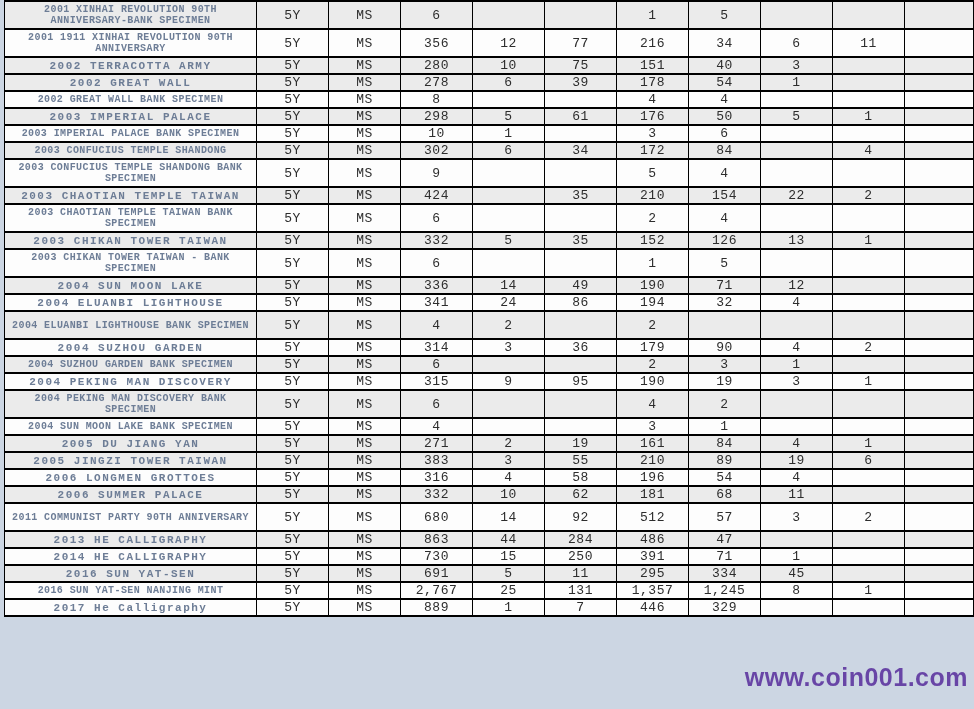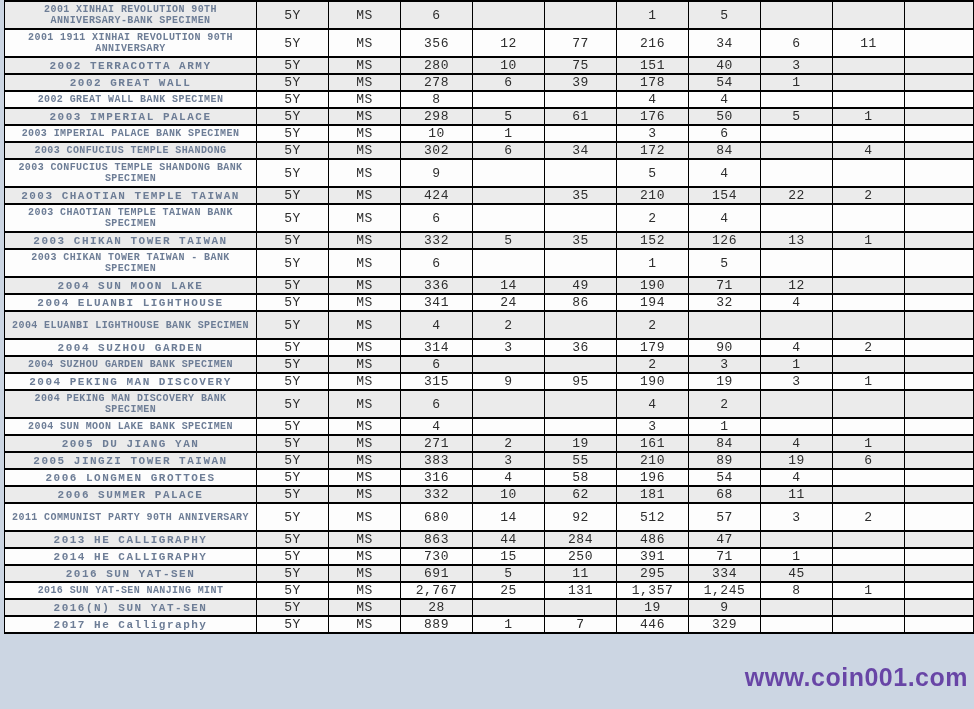--- a/index.html
+++ b/index.html
@@ -455,33 +455,20 @@
     <td class="num">MS</td>
     <td class="num cnt">2,767</td>
     <td class="num cnt">25</td>
     <td class="num cnt">131</td>
     <td class="num cnt">1,357</td>
     <td class="num cnt">1,245</td>
     <td class="num cnt">8</td>
     <td class="num cnt">1</td>
     <td class="num cnt"></td>
   </tr>
-        <tr class="stripe short">
-    <td class="name name-lg">2016(N) SUN YAT-SEN</td>
-    <td class="num">5Y</td>
-    <td class="num">MS</td>
-    <td class="num cnt">28</td>
-    <td class="num cnt"></td>
-    <td class="num cnt"></td>
-    <td class="num cnt">19</td>
-    <td class="num cnt">9</td>
-    <td class="num cnt"></td>
-    <td class="num cnt"></td>
-    <td class="num cnt"></td>
-  </tr>
         <tr class="plain short">
     <td class="name name-lg">2017 He Calligraphy</td>
     <td class="num">5Y</td>
     <td class="num">MS</td>
     <td class="num cnt">889</td>
     <td class="num cnt">1</td>
     <td class="num cnt">7</td>
     <td class="num cnt">446</td>
     <td class="num cnt">329</td>
     <td class="num cnt"></td>

